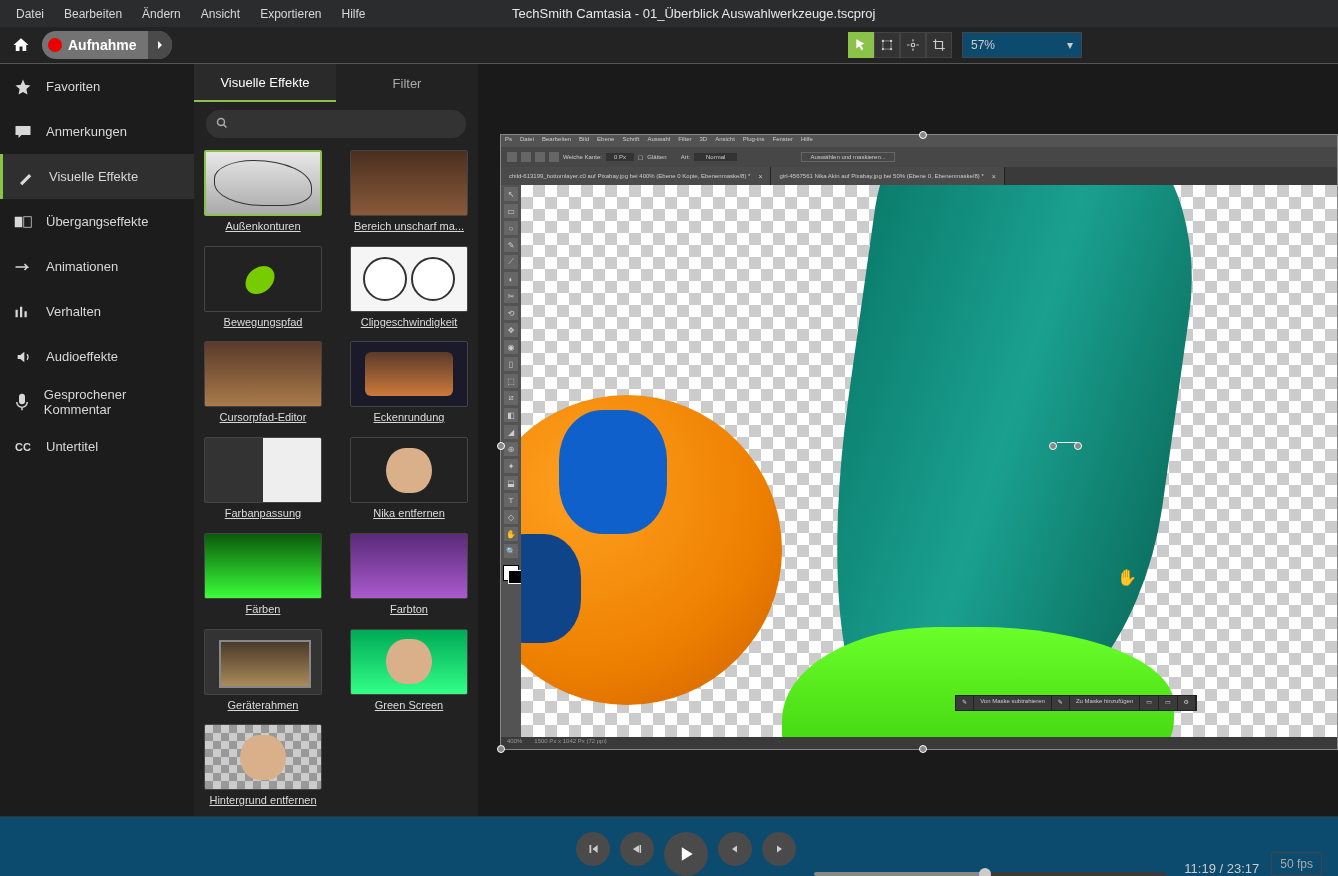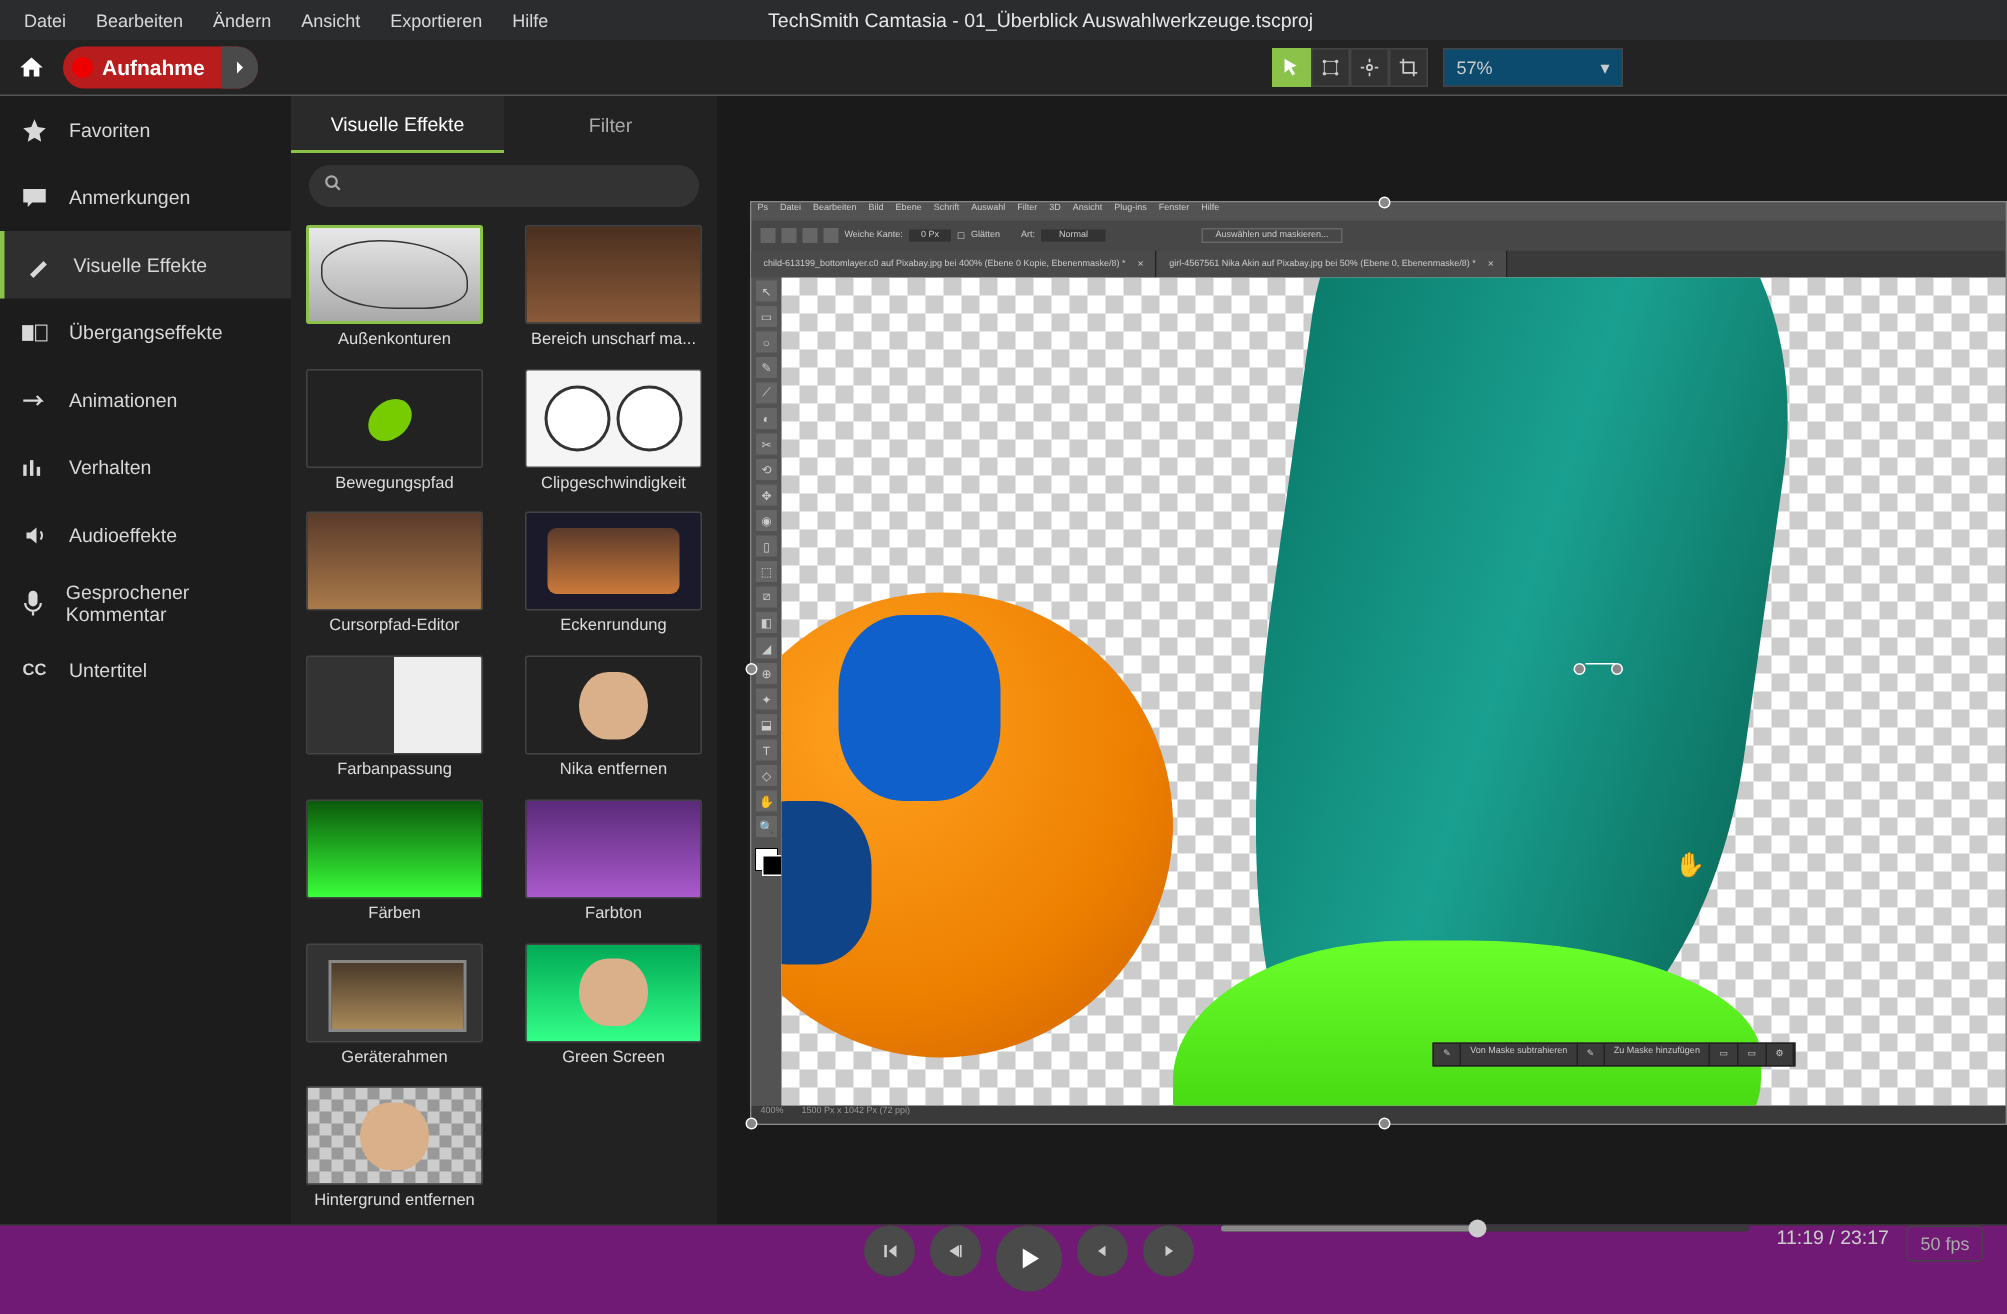--- a/index.html
+++ b/index.html
@@ -6,21 +6,21 @@
   body { background:#1c1c1c; color:#d8d8d8; width:1338px; height:876px; overflow:hidden; user-select:none; }
 
   
   .menubar { height:27px; background:#2a2c2e; display:flex; align-items:center; padding:0 6px; font-size:12px; }
   .menubar span { padding:4px 10px; cursor:default; color:#d8d8d8; }
   .menubar .title { flex:1; text-align:center; font-size:13px; color:#e8e8e8; }
 
   
   .toolbarrow { height:37px; background:#232323; display:flex; align-items:center; padding:0 6px; border-bottom:1px solid #555; }
   .homebtn { width:30px; height:30px; display:flex; align-items:center; justify-content:center; cursor:pointer; }
-  .recordgrp { display:flex; align-items:center; background:#b91c1c; border-radius:15px; height:28px; margin-left:6px; }
+  .recordgrp { display:flex; align-items:center; background:#737373; border-radius:15px; height:28px; margin-left:6px; }
   .recbtn { display:flex; align-items:center; height:28px; padding:0 12px 0 6px; }
   .recdot { width:14px; height:14px; border-radius:50%; background:#e00; margin-right:6px; }
   .reclabel { font-size:14px; font-weight:bold; color:#fff; }
   .recchev { width:24px; height:28px; display:flex; align-items:center; justify-content:center; font-size:12px; color:#fff; background:#4a4a4a; border-radius:0 15px 15px 0; }
   .tbspacer { flex:1; }
   .canvastools { display:flex; gap:0; margin-right:10px; }
   .canvastools div { width:26px; height:26px; display:flex; align-items:center; justify-content:center; background:#333; border:1px solid #444; color:#ccc; font-size:14px; }
   .canvastools div.active { background:#8bc34a; color:#fff; border-color:#8bc34a; }
   .zoomsel { width:120px; height:26px; background:#0c4a6e; border:1px solid #444; color:#ccc; display:flex; align-items:center; padding:0 8px; font-size:12px; justify-content:space-between; }
 
@@ -34,21 +34,21 @@
   .side-item .sicon { width:22px; height:18px; margin-right:12px; display:flex; align-items:center; justify-content:center; }
   .side-item svg { fill:#d8d8d8; }
 
   
   .effectspanel { width:284px; background:#222; display:flex; flex-direction:column; }
   .efftabs { height:38px; display:flex; }
   .efftab { flex:1; display:flex; align-items:center; justify-content:center; font-size:13px; color:#aaa; cursor:pointer; }
   .efftab.active { color:#fff; border-bottom:2px solid #8bc34a; background:#2a2a2a; }
   .searchbox { height:28px; margin:8px 12px; background:#333; border-radius:14px; display:flex; align-items:center; padding:0 10px; }
   .searchbox input { flex:1; background:none; border:none; outline:none; color:#ccc; font-size:12px; margin-left:6px; }
-  .effgrid { flex:1; overflow-y:auto; padding:4px 8px; display:grid; grid-template-columns:1fr 1fr; gap:8px 24px; }
+  .effgrid { flex:1; overflow-y:auto; padding:4px 8px; display:grid; grid-template-columns:1fr 1fr; gap:8px 24px;text-decoration:underline; }
   .effgrid::-webkit-scrollbar { width:8px; }
   .effgrid::-webkit-scrollbar-thumb { background:#555; }
   .effitem { display:flex; flex-direction:column; align-items:center; cursor:pointer; }
   .thumb { width:118px; height:66px; border:1px solid #444; border-radius:2px; margin-bottom:4px; }
   .thumb.sel { border:2px solid #8bc34a; }
   .elabel { font-size:11px; color:#ddd; text-align:center; white-space:nowrap; overflow:hidden; text-overflow:ellipsis; width:118px; }
 
   
   .th-outline { background:linear-gradient(#e8e8e8,#aaa); position:relative; }
   .th-outline::after { content:""; position:absolute; inset:8px; border:1px solid #333; border-radius:40% 60% 30% 50%; }
@@ -91,21 +91,21 @@
   .ball { position:absolute; left:-6%; top:38%; width:38%; padding-top:38%; border-radius:50%; background:radial-gradient(circle at 35% 30%,#ffa020,#ee8000 60%,#cc6000); overflow:hidden; }
   .ball::before { content:""; position:absolute; left:28%; top:5%; width:35%; height:40%; background:#1060cc; border-radius:40%; }
   .ball::after { content:""; position:absolute; left:5%; top:45%; width:30%; height:35%; background:#104488; border-radius:40%; }
   .pscursor { position:absolute; right:200px; bottom:150px; font-size:16px; color:#222; }
   .handle { position:absolute; width:8px; height:8px; border:1px solid #fff; border-radius:50%; background:#888; }
   .psbottombar { height:12px; background:#3a3a3a; font-size:6px; color:#999; padding:1px 6px; display:flex; gap:12px; }
   .psfloat { position:absolute; bottom:26px; right:140px; height:16px; background:#3a3a3a; border:1px solid #222; display:flex; font-size:6px; color:#ccc; }
   .psfloat span { padding:2px 6px; border-right:1px solid #222; }
 
   
-  .playbar { height:60px; background:#701a75; display:flex; align-items:flex-start; padding:0 16px; border-top:1px solid #333; }
+  .playbar { height:60px; background:#0c4a6e; display:flex; align-items:flex-end; padding:0 16px; border-top:1px solid #333; }
   .pbtnrow { display:flex; gap:10px; margin-left:560px; }
   .pbtn { width:34px; height:34px; border-radius:50%; background:#4a4a4a; display:flex; align-items:center; justify-content:center; cursor:pointer; }
   .pbtn.big { width:44px; height:44px; }
   .seekbar { flex:1; height:4px; background:#3a3a3a; margin:0 18px; position:relative; border-radius:2px; }
   .seekfill { position:absolute; left:0; top:0; height:100%; width:48.6%; background:#888; border-radius:2px; }
   .seekknob { position:absolute; left:48.6%; top:50%; width:12px; height:12px; background:#ccc; border-radius:50%; transform:translate(-50%,-50%); }
   .timelabel { font-size:13px; color:#ccc; margin-right:12px; white-space:nowrap; }
   .fpslabel { font-size:12px; color:#aaa; padding:4px 8px; border:1px solid #444; border-radius:3px; }
 </style>
 </head>

